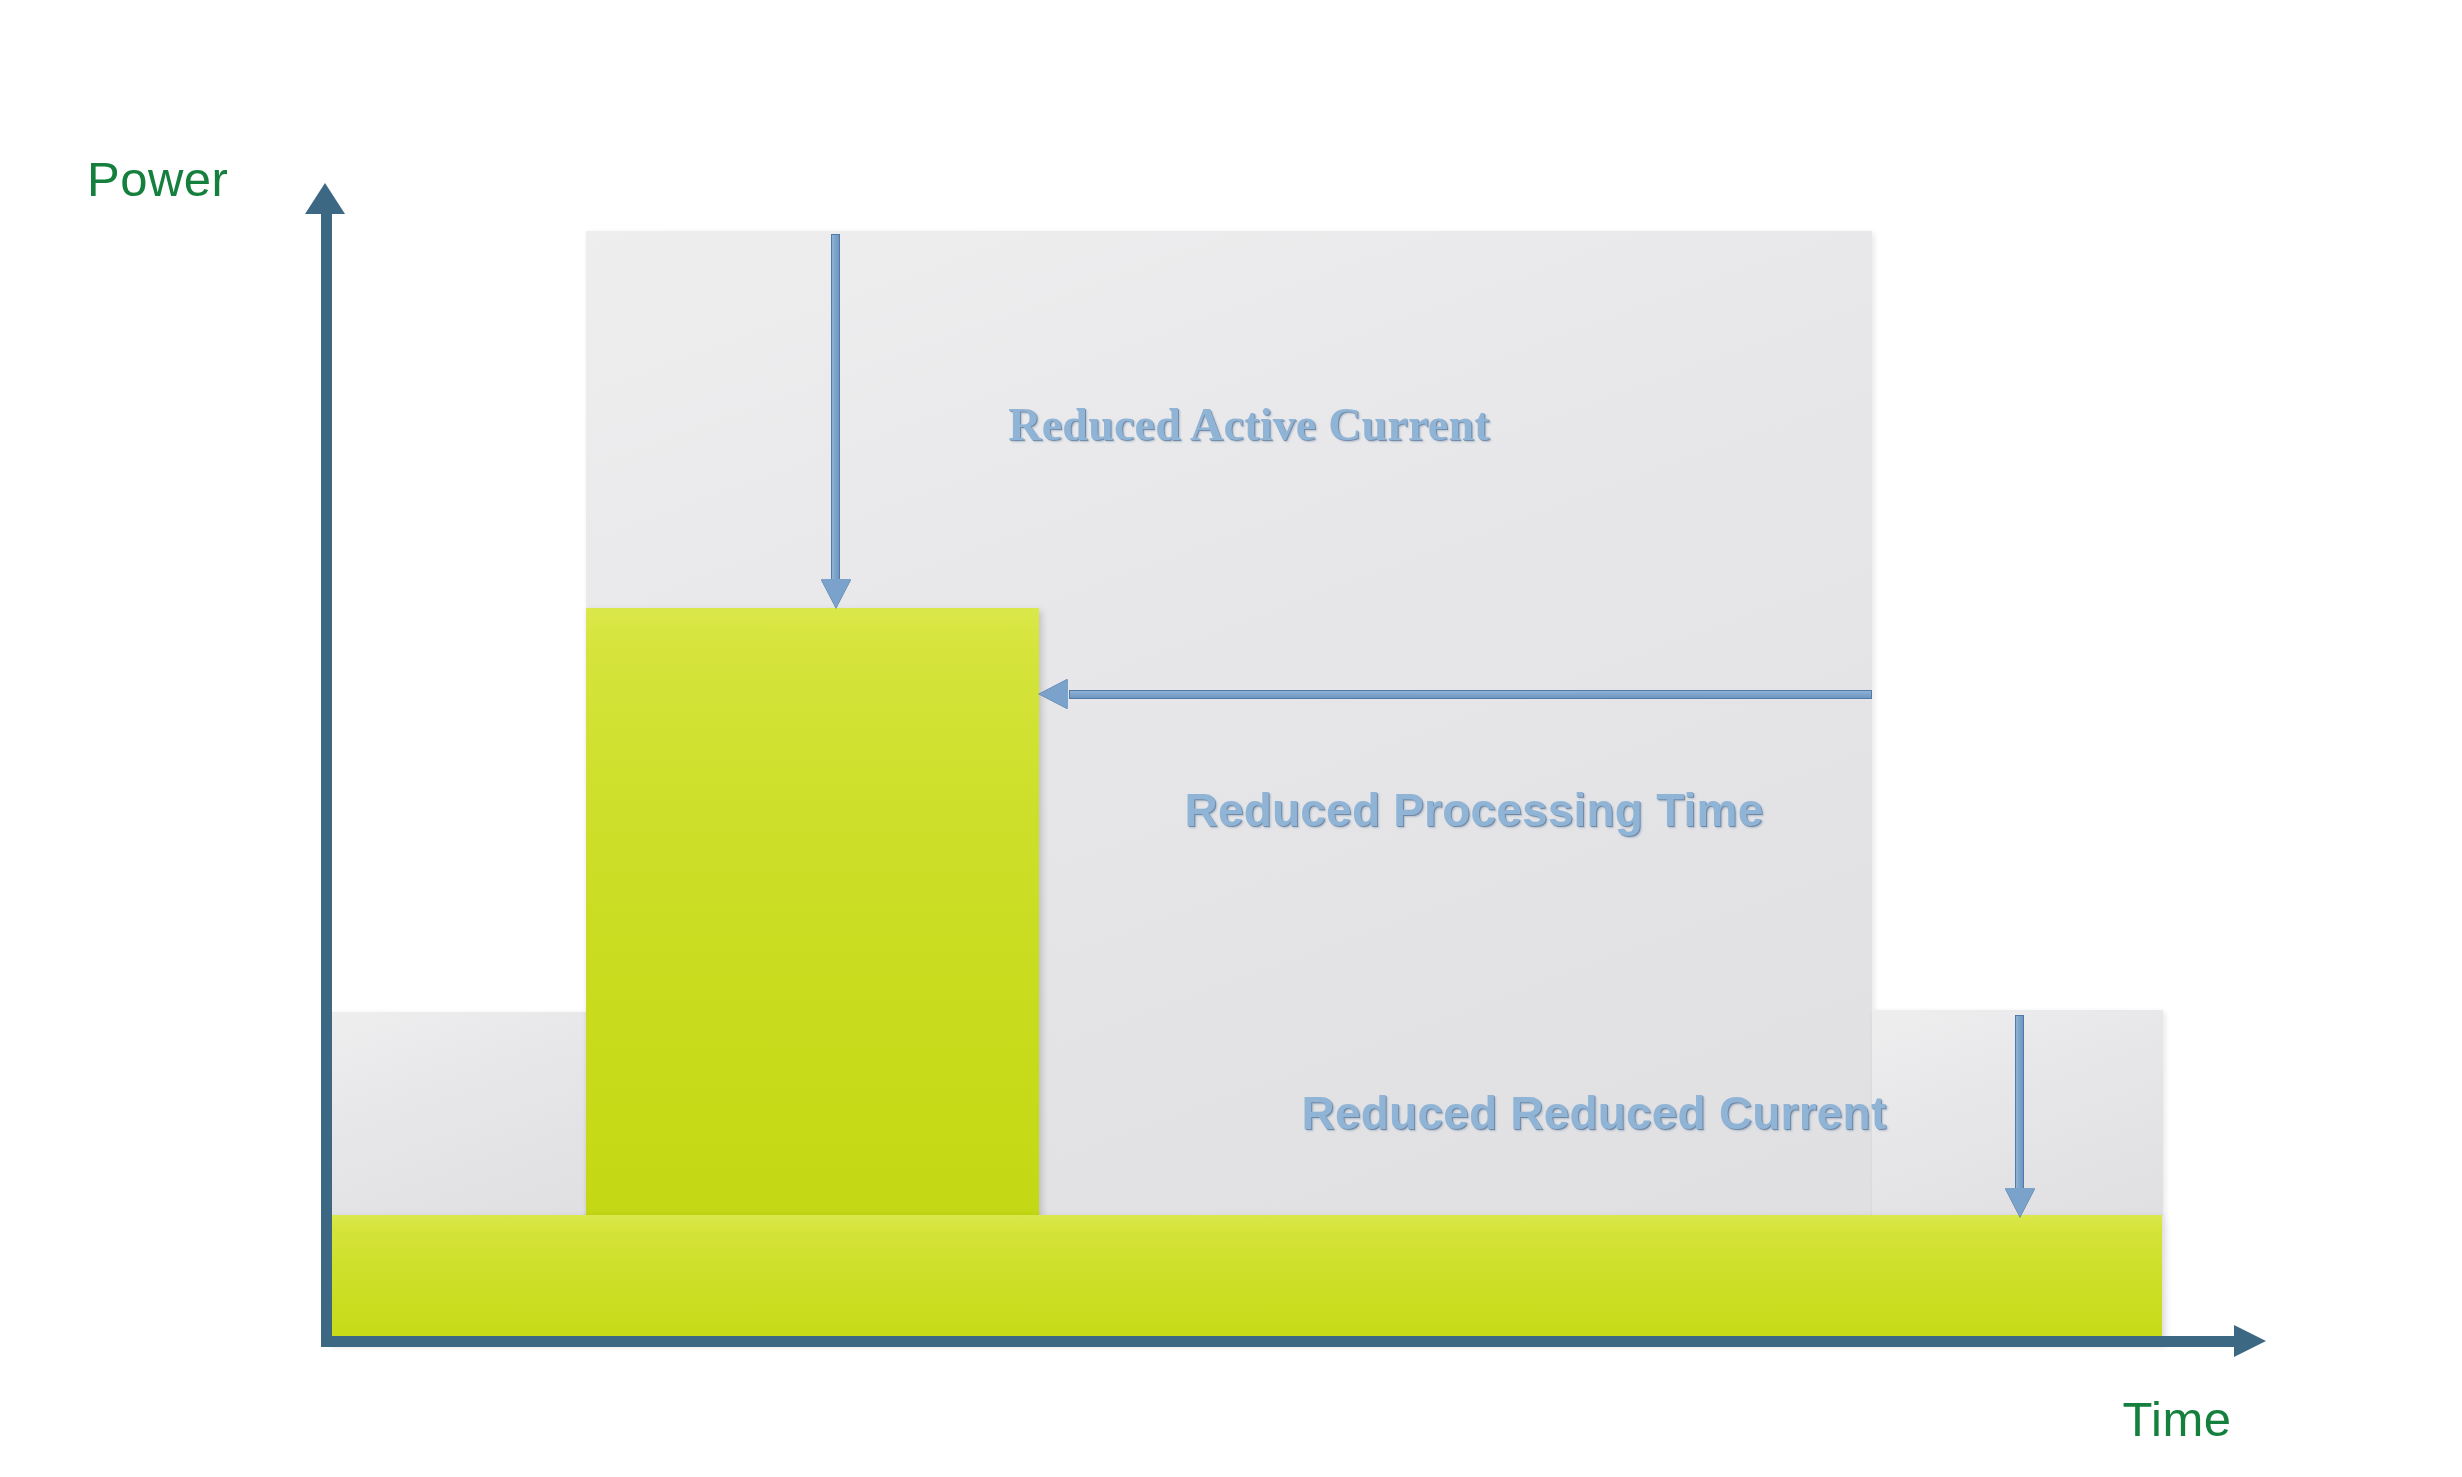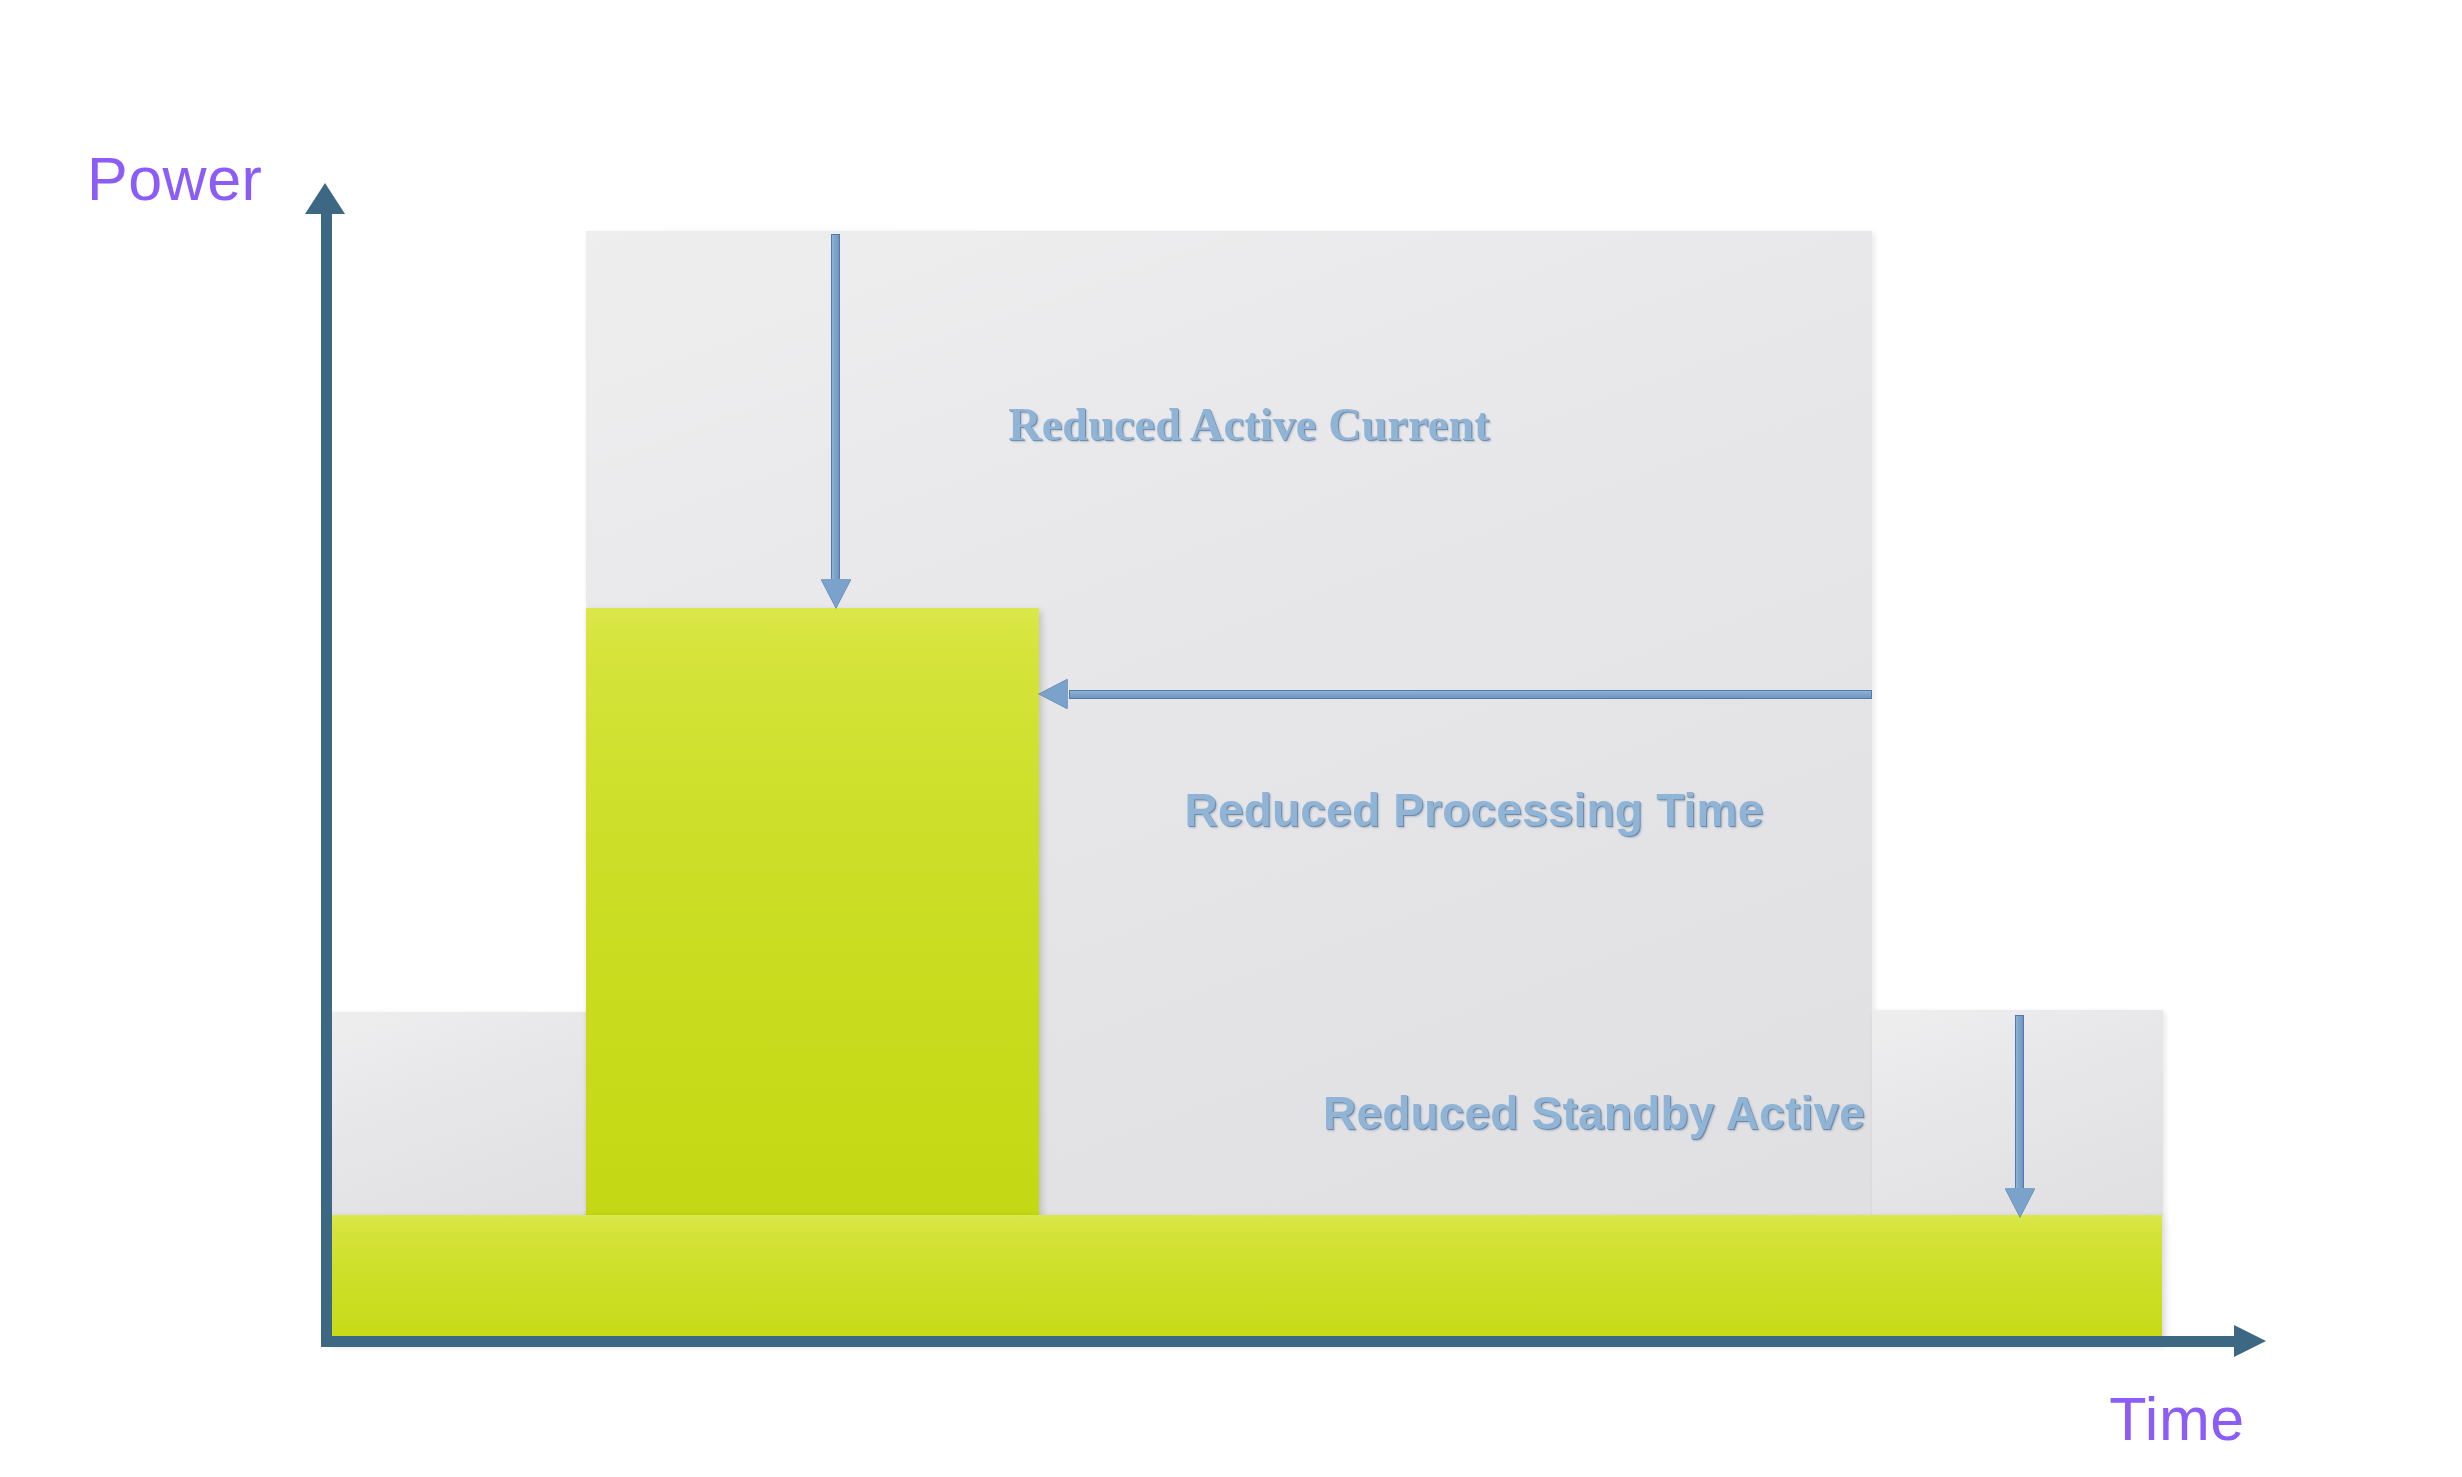--- a/index.html
+++ b/index.html
@@ -54,22 +54,22 @@
     top: 1325px;
     width: 0;
     height: 0;
     border-top: 16.7px solid transparent;
     border-bottom: 16.7px solid transparent;
     border-left: 32.5px solid #3d6883;
   }
 
   .axis-label {
     position: absolute;
-    color: #8b5cf6;
-    font-size: 61px;
+    color: #15803d;
+    font-size: 49px;
     font-weight: 400;
     letter-spacing: 0.5px;
     white-space: nowrap;
     font-family: "Liberation Sans", sans-serif;
   }
   #power-label { left: 87px; top: 179px; transform: translateY(-50%); }
   #time-label  { left: 2177px; top: 1419px; transform: translate(-50%, -50%); }
 
   
   .gray-block {
@@ -185,21 +185,21 @@
   <div class="arrow-shaft-h" id="arrow-process-shaft"></div>
   <div class="arrow-head-left" id="arrow-process-head"></div>
 
   <div class="arrow-shaft-v" id="arrow-standby-shaft"></div>
   <div class="arrow-head-down" id="arrow-standby-head"></div>
 
   <div class="callout" id="callout-active">Reduced Active Current</div>
 
   <div class="callout" id="callout-process">Reduced Processing Time</div>
 
-  <div class="callout" id="callout-standby">Reduced Standby Active</div>
+  <div class="callout" id="callout-standby">Reduced Reduced Current</div>
 
   <div class="axis-line" id="y-axis-line"></div>
   <div id="y-axis-arrowhead"></div>
 
   <div class="axis-line" id="x-axis-line"></div>
   <div id="x-axis-arrowhead"></div>
 
   <div class="axis-label" id="power-label">Power</div>
 
   <div class="axis-label" id="time-label">Time</div>

